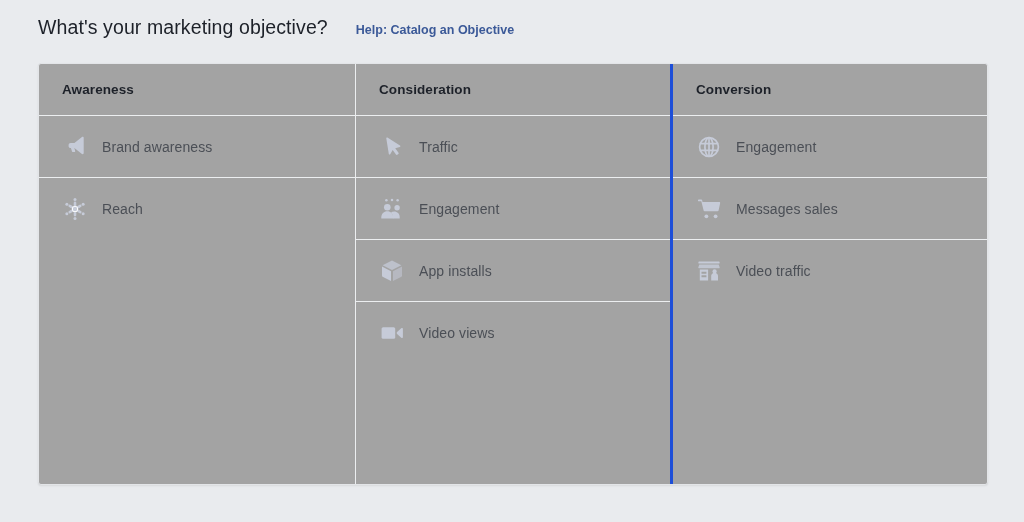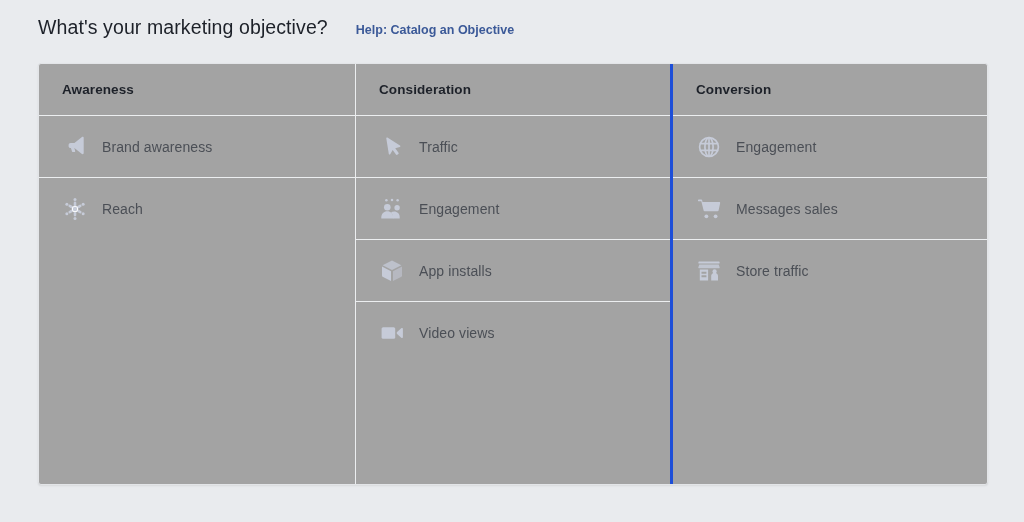--- a/index.html
+++ b/index.html
@@ -273,20 +273,20 @@
             <svg width="24" height="24" viewBox="0 0 24 24" aria-hidden="true">
               <g fill="#c6cbd8">
                 <rect x="1.4" y="2.6" width="21.2" height="1.9" rx="0.6"></rect>
                 <path d="M2.3 5.6h19.4l1.0 3.0c.12.37-.15.76-.55.76H1.85c-.4 0-.67-.39-.55-.76l1.0-3.0z" opacity="0.85"></path>
                 <path d="M2.8 10.6h8.3v10.8H2.8V10.6zm1.7 2.1v2.0h4.9v-2.0H4.5zm0 3.6v2.0h4.9v-2.0H4.5z"></path>
                 <circle cx="17.6" cy="12.4" r="2.1"></circle>
                 <path d="M14.2 21.4v-4.6c0-1.7 1.5-3.1 3.4-3.1s3.4 1.4 3.4 3.1v4.6h-6.8z"></path>
               </g>
             </svg>
           </span>
-          <span class="objective-label">Store traffic</span>
+          <span class="objective-label">Video traffic</span>
         </div>
 
       </div>
     </div>
 
   </div>
 </div>
 
 </body></html>

